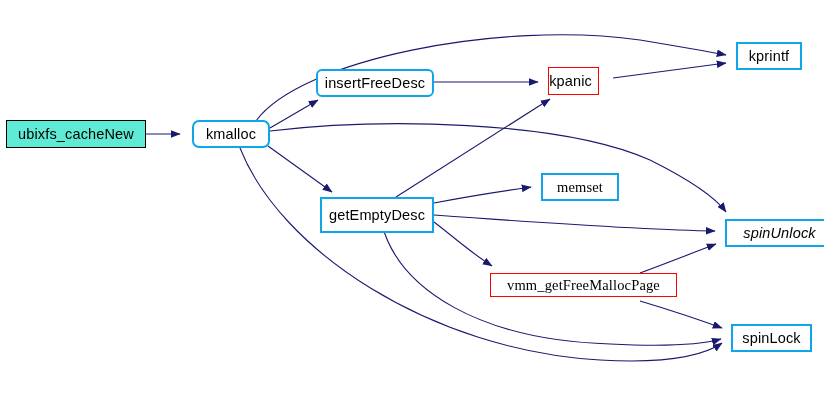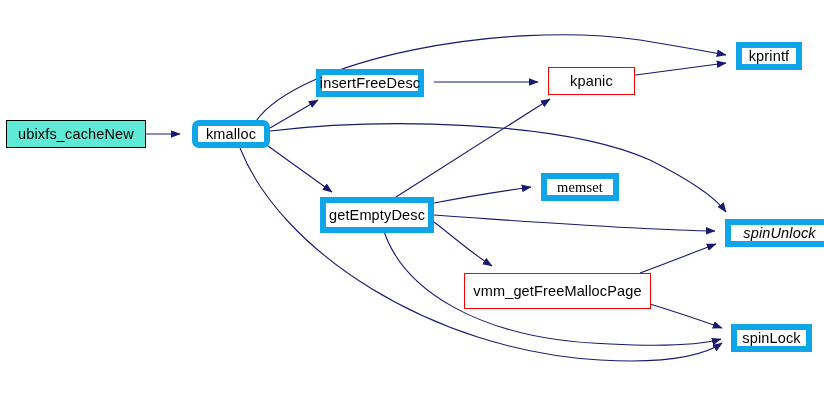--- a/index.html
+++ b/index.html
@@ -25,21 +25,21 @@
     height: 407px;
     pointer-events: none;
   }
   .gnode {
     position: absolute;
     box-sizing: border-box;
     display: flex;
     align-items: center;
     justify-content: center;
     background: #ffffff;
-    border: 6px solid #0ea5e9;
+    border: 2px solid #0ea5e9;
     font-size: 14.5px;
     line-height: 1;
     color: #000000;
     white-space: nowrap;
     letter-spacing: 0.15px;
   }
   .gnode.highlight {
     background: #5eead4;
     border: 1px solid #000000;
   }
@@ -82,45 +82,45 @@
   </svg>
 
   <div class="gnode highlight" style="left:6px; top:120px; width:140px; height:28px;">
     <span class="gnode-label">ubixfs_cacheNew</span>
   </div>
 
   <div class="gnode" style="left:192px; top:120px; width:78px; height:28px;border-radius:7px;">
     <span class="gnode-label">kmalloc</span>
   </div>
 
-  <div class="gnode" style="left:316px; top:69px; width:108px; height:28px;">
+  <div class="gnode" style="left:316px; top:69px; width:118px; height:28px;border-radius:6px;">
     <span class="gnode-label">insertFreeDesc</span>
   </div>
 
-  <div class="gnode danger" style="left:548px; top:67px; width:87px; height:28px;">
+  <div class="gnode danger" style="left:548px; top:67px; width:51px; height:28px;justify-content:flex-end;">
     <span class="gnode-label">kpanic</span>
   </div>
 
   <div class="gnode" style="left:736px; top:42px; width:66px; height:28px;">
     <span class="gnode-label">kprintf</span>
   </div>
 
   <div class="gnode" style="left:320px; top:197px; width:114px; height:36px;">
     <span class="gnode-label">getEmptyDesc</span>
   </div>
 
   <div class="gnode" style="left:541px; top:173px; width:78px; height:28px;font-family:Liberation Serif, serif;">
     <span class="gnode-label">memset</span>
   </div>
 
   <div class="gnode" style="left:725px; top:219px; width:109px; height:28px;font-style:italic;">
     <span class="gnode-label">spinUnlock</span>
   </div>
 
-  <div class="gnode danger" style="left:464px; top:273px; width:187px; height:36px;">
+  <div class="gnode danger" style="left:490px; top:273px; width:187px; height:24px;font-family:Liberation Serif, serif;">
     <span class="gnode-label">vmm_getFreeMallocPage</span>
   </div>
 
   <div class="gnode" style="left:731px; top:324px; width:81px; height:28px;">
     <span class="gnode-label">spinLock</span>
   </div>
 
 </div>
 
 </body></html>

